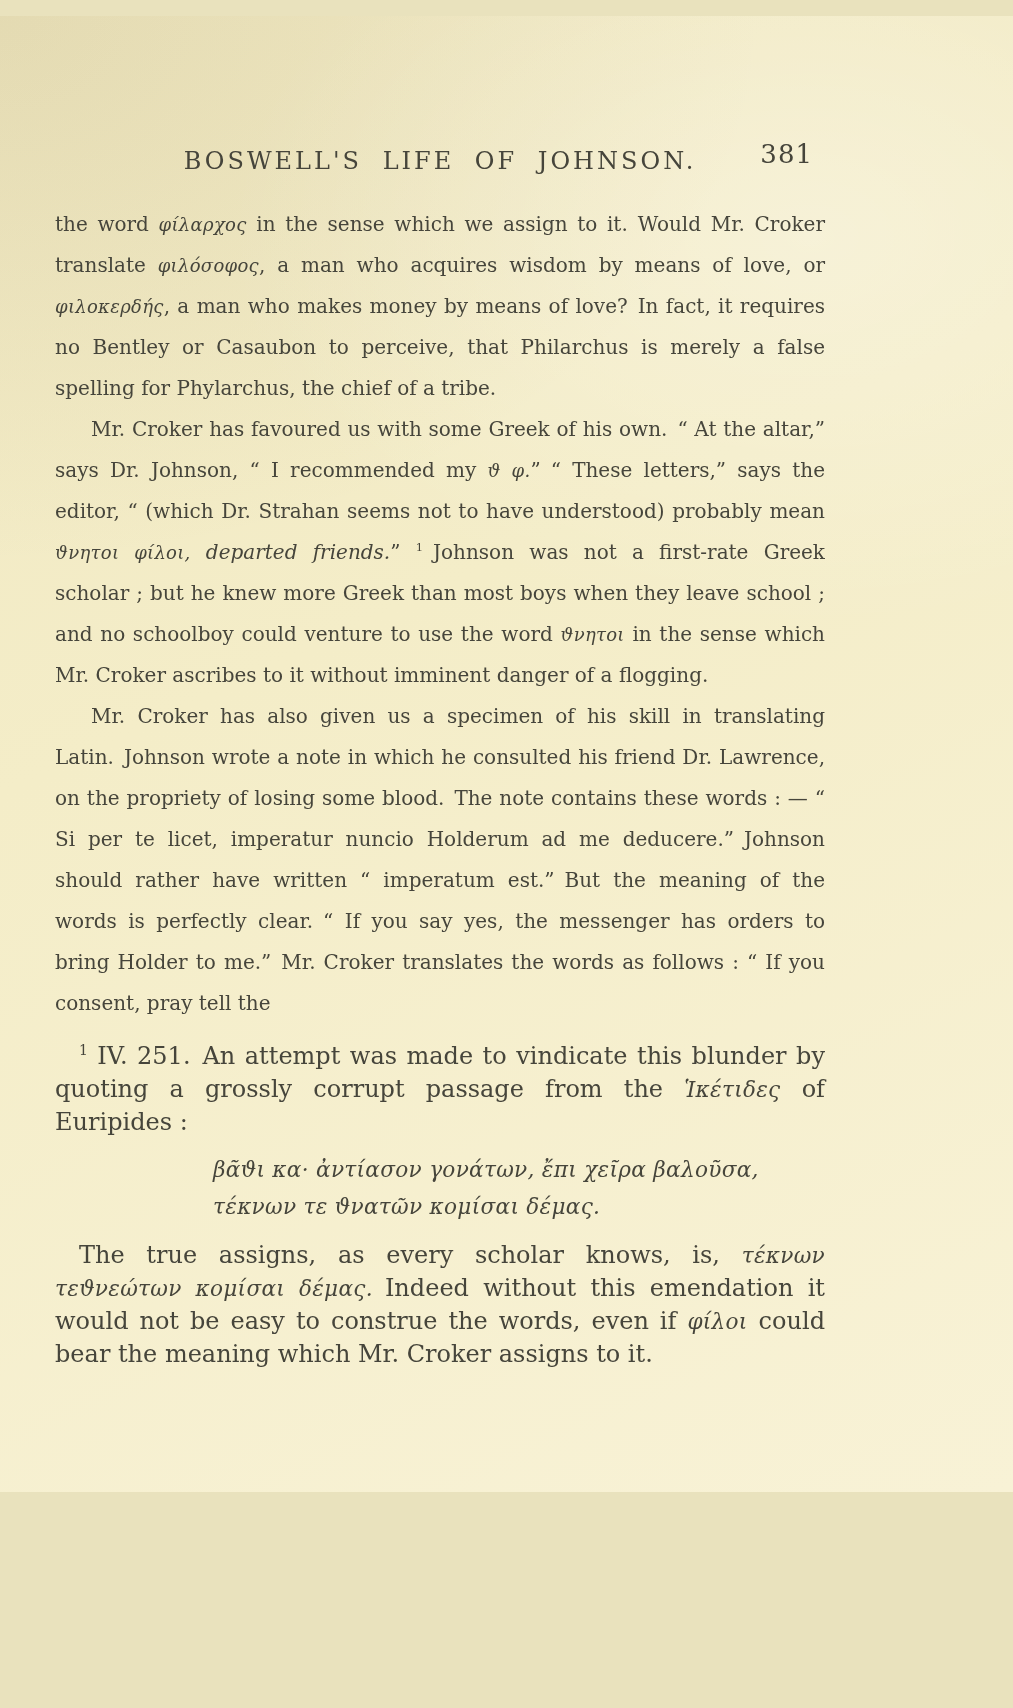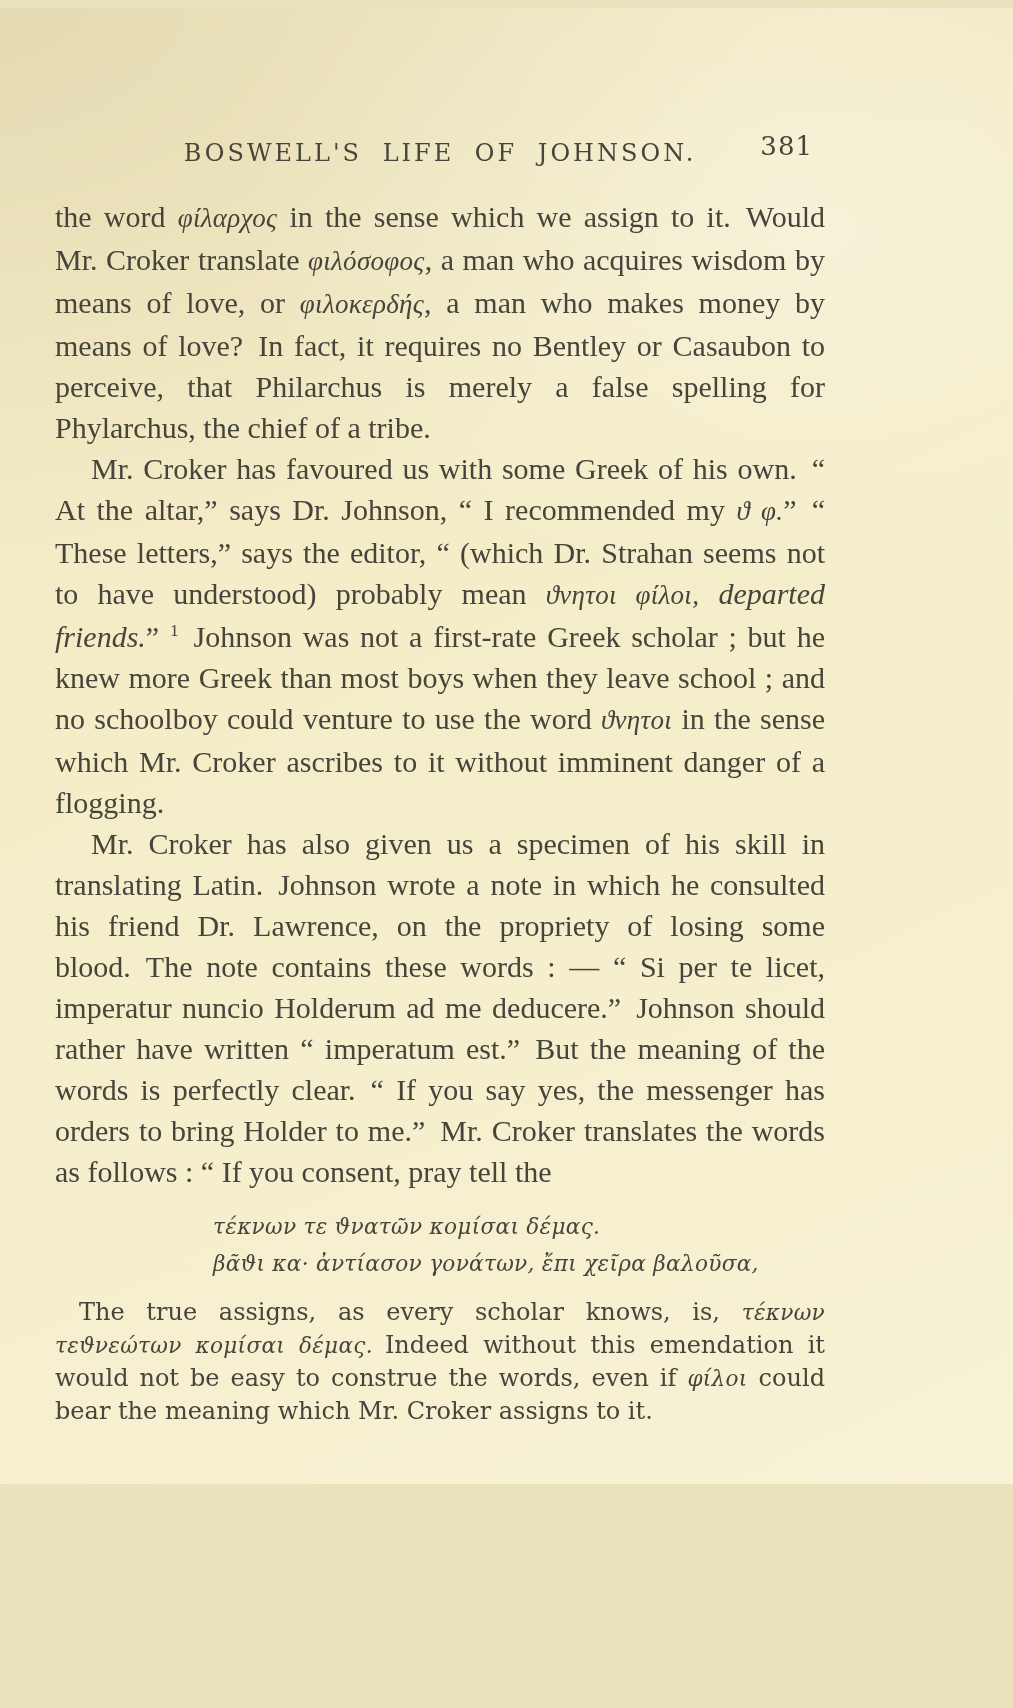--- a/index.html
+++ b/index.html
@@ -5,21 +5,21 @@
 <style>
   html, body {
     margin: 0;
     padding: 0;
     background: #e9e2bd;
   }
   .page {
     position: relative;
     width: 1013px;
     height: 1476px;
-    margin: 8px auto;
+    margin: 16px auto;
     overflow: hidden;
     color: #46453b;
     background:
       radial-gradient(900px 600px at 80% 15%, rgba(255,255,255,0.30), rgba(255,255,255,0) 65%),
       radial-gradient(1400px 1000px at 0% 0%, rgba(120,100,40,0.10), rgba(120,100,40,0) 55%),
       linear-gradient(155deg, #f0e8c2 0%, #f4edc8 40%, #f8f2d6 100%);
     font-family: "DejaVu Serif", "Liberation Serif", serif;
   }
   .content {
     position: absolute;
@@ -42,24 +42,23 @@
   }
   .page-number {
     position: absolute;
     right: 12px;
     top: -3px;
     font-size: 26px;
     letter-spacing: 1px;
   }
   main.body-text {
     margin-top: 24px;
-    font-size: 30px;
+    font-size: 20px;
     line-height: 41px;
     text-align: justify;
-    font-family: Liberation Serif, serif;
   }
   main.body-text p {
     margin: 0;
   }
   p.indent { text-indent: 36px; }
   .greek {
     font-style: italic;
     font-size: 0.9em;
     letter-spacing: 0.3px;
   }
@@ -97,23 +96,26 @@
       <div class="page-number">381</div>
     </header>
 
     <main class="body-text" id="body-text">
         <p><span>the word </span><span class="greek">φίλαρχος</span><span> in the sense which we assign to it. Would Mr. Croker translate </span><span class="greek">φιλόσοφος</span><span>, a man who acquires wisdom by means of love, or </span><span class="greek">φιλοκερδής</span><span>, a man who makes money by means of love? In fact, it requires no Bentley or Casaubon to perceive, that Philarchus is merely a false spelling for Phylarchus, the chief of a tribe.</span></p>
         <p class="indent"><span>Mr. Croker has favoured us with some Greek of his own. “ At the altar,” says Dr. Johnson, “ I recommended my </span><span class="greek">ϑ φ.</span><span>” “ These letters,” says the editor, “ (which Dr. Strahan seems not to have understood) probably mean </span><span class="greek">ϑνητοι φίλοι,</span><span> </span><span class="italic">departed friends.</span><span>” </span><sup class="fnref">1</sup><span> Johnson was not a first-rate Greek scholar&nbsp;; but he knew more Greek than most boys when they leave school&nbsp;; and no schoolboy could venture to use the word </span><span class="greek">ϑνητοι</span><span> in the sense which Mr. Croker ascribes to it without imminent danger of a flogging.</span></p>
         <p class="indent"><span>Mr. Croker has also given us a specimen of his skill in translating Latin. Johnson wrote a note in which he consulted his friend Dr. Lawrence, on the propriety of losing some blood. The note contains these words&nbsp;: — “ Si per te licet, imperatur nuncio Holderum ad me deducere.” Johnson should rather have written “ imperatum est.” But the meaning of the words is perfectly clear. “ If you say yes, the messenger has orders to bring Holder to me.” Mr. Croker translates the words as follows&nbsp;: “ If you consent, pray tell the</span></p>
       </main>
 
     <section class="footnote">
+      <div id="fn-intro">
+          <p class="indent"><sup class="fnref">1</sup><span> IV. 251. An attempt was made to vindicate this blunder by quoting a grossly corrupt passage from the </span><span class="greek">Ἱκέτιδες</span><span> of Euripides&nbsp;:</span></p>
+        </div>
       <div class="verse" id="fn-verse">
+          <div class="verse-line greek">βᾶϑι κα· ἀντίασον γονάτων, ἔπι χεῖρα βαλοῦσα,</div>
           <div class="verse-line greek">τέκνων τε ϑνατῶν κομίσαι δέμας.</div>
-          <div class="verse-line greek">βᾶϑι κα· ἀντίασον γονάτων, ἔπι χεῖρα βαλοῦσα,</div>
         </div>
       <div id="fn-cont">
           <p class="indent"><span>The true assigns, as every scholar knows, is, </span><span class="greek">τέκνων τεϑνεώτων κομίσαι δέμας.</span><span> Indeed without this emendation it would not be easy to construe the words, even if </span><span class="greek">φίλοι</span><span> could bear the meaning which Mr. Croker assigns to it.</span></p>
         </div>
     </section>
 
   </div>
 </div>
 
 </body></html>

